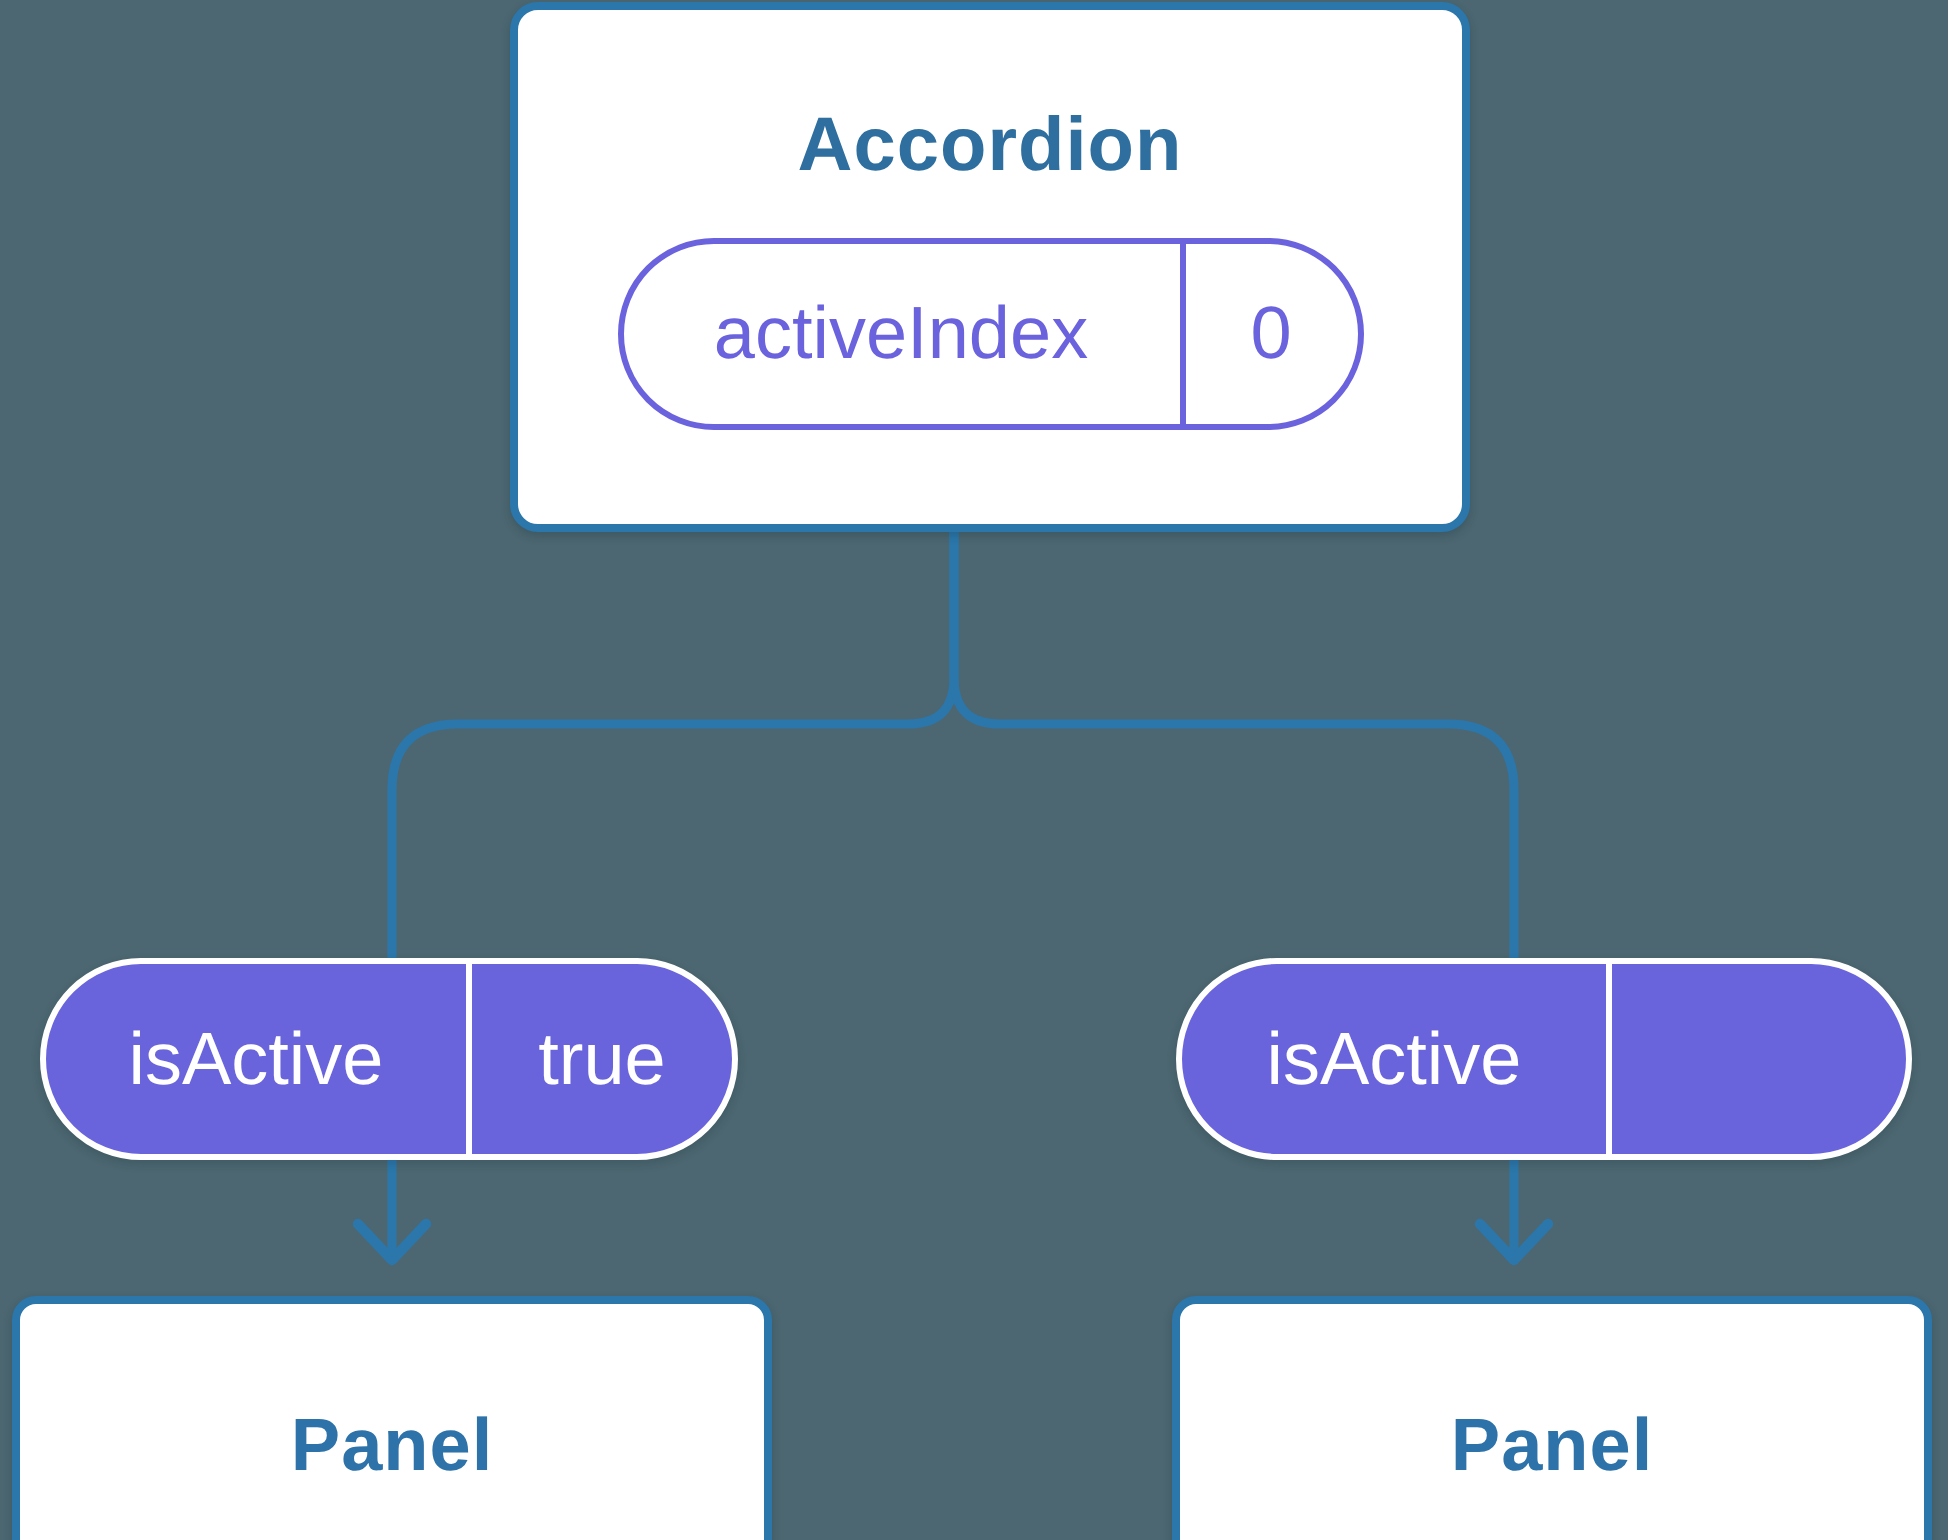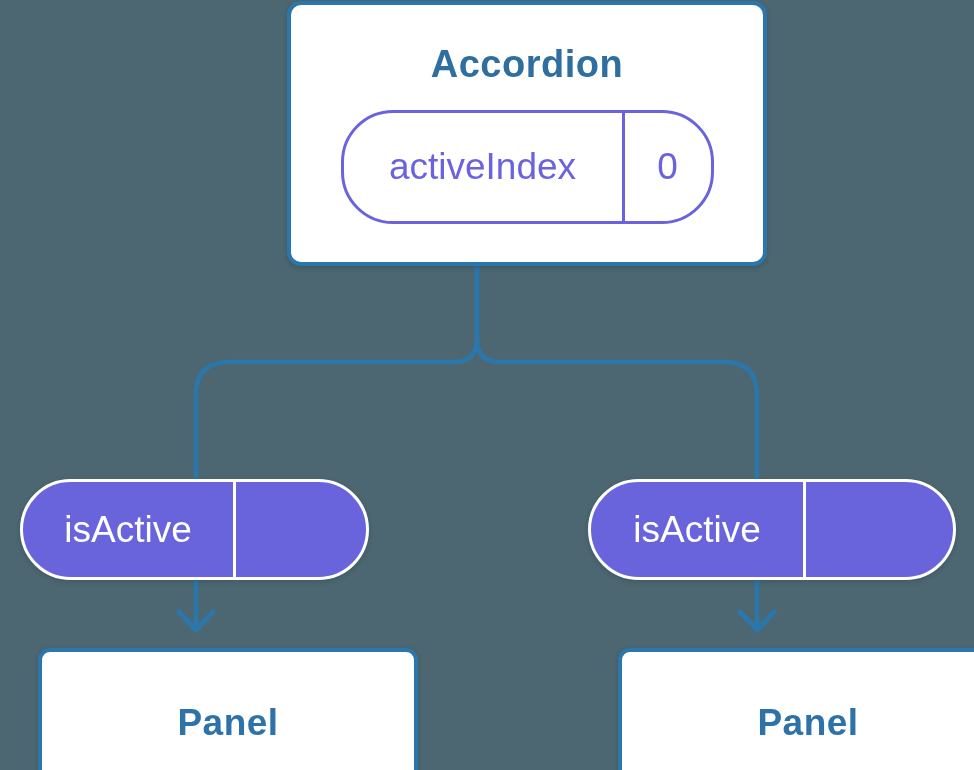--- a/index.html
+++ b/index.html
@@ -37,21 +37,20 @@
     stroke-linejoin: round;
   }
   .arrowhead { stroke-width: 5.2; }
   .card {
     position: absolute;
     z-index: 1;
     background: var(--white);
     border: 4px solid var(--line-blue);
     border-radius: 14px;
     box-shadow: 0 2px 5px rgba(15, 35, 45, 0.22);
-    margin-left: 32px;
   }
   .root-box {
     left: 255px; top: 1px;
     width: 480px; height: 265px;
     display: flex;
     flex-direction: column;
     align-items: center;
     justify-content: center;
     gap: 24px;
   }
@@ -61,21 +60,21 @@
     color: var(--heading-blue);
     letter-spacing: 0.5px;
   }
   .pill {
     display: flex;
     align-items: stretch;
     border-radius: 52px;
     overflow: hidden;
   }
   .state-pill {
-    width: 373px; height: 114px;
+    width: 373px; height: 96px;
     background: var(--white);
     border: 3px solid var(--pill-purple-border);
   }
   .state-pill .pill-cell {
     color: var(--pill-purple-border);
   }
   .pill-cell {
     display: flex;
     align-items: center;
     justify-content: center;
@@ -139,20 +138,21 @@
     <div class="pill state-pill">
       <span class="pill-cell cell-name">activeIndex</span>
       <span class="pill-divider"></span>
       <span class="pill-cell cell-value">0</span>
     </div>
   </div>
 
   <div class="pill prop-pill prop-pill-left">
     <span class="pill-cell cell-name">isActive</span>
     <span class="pill-divider"></span>
+    <span class="pill-cell cell-value">true</span>
   </div>
 
   <div class="pill prop-pill prop-pill-right">
     <span class="pill-cell cell-name">isActive</span>
     <span class="pill-divider"></span>
   </div>
 
   <div class="card panel-box panel-box-left">
     <span class="panel-title">Panel</span>
   </div>

